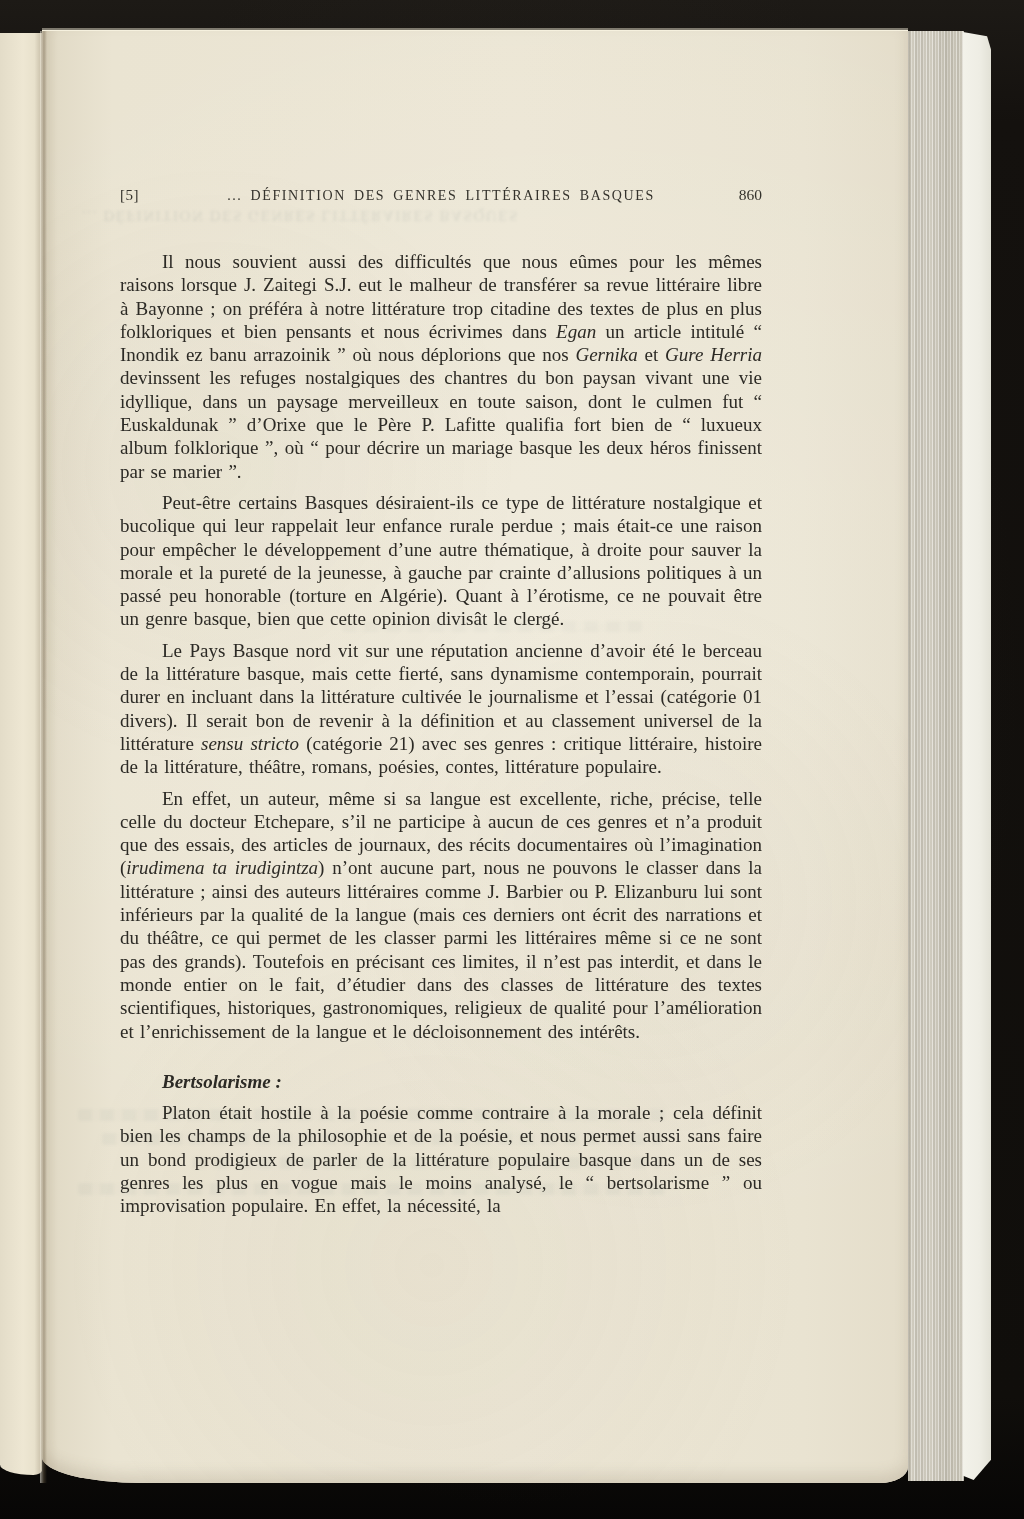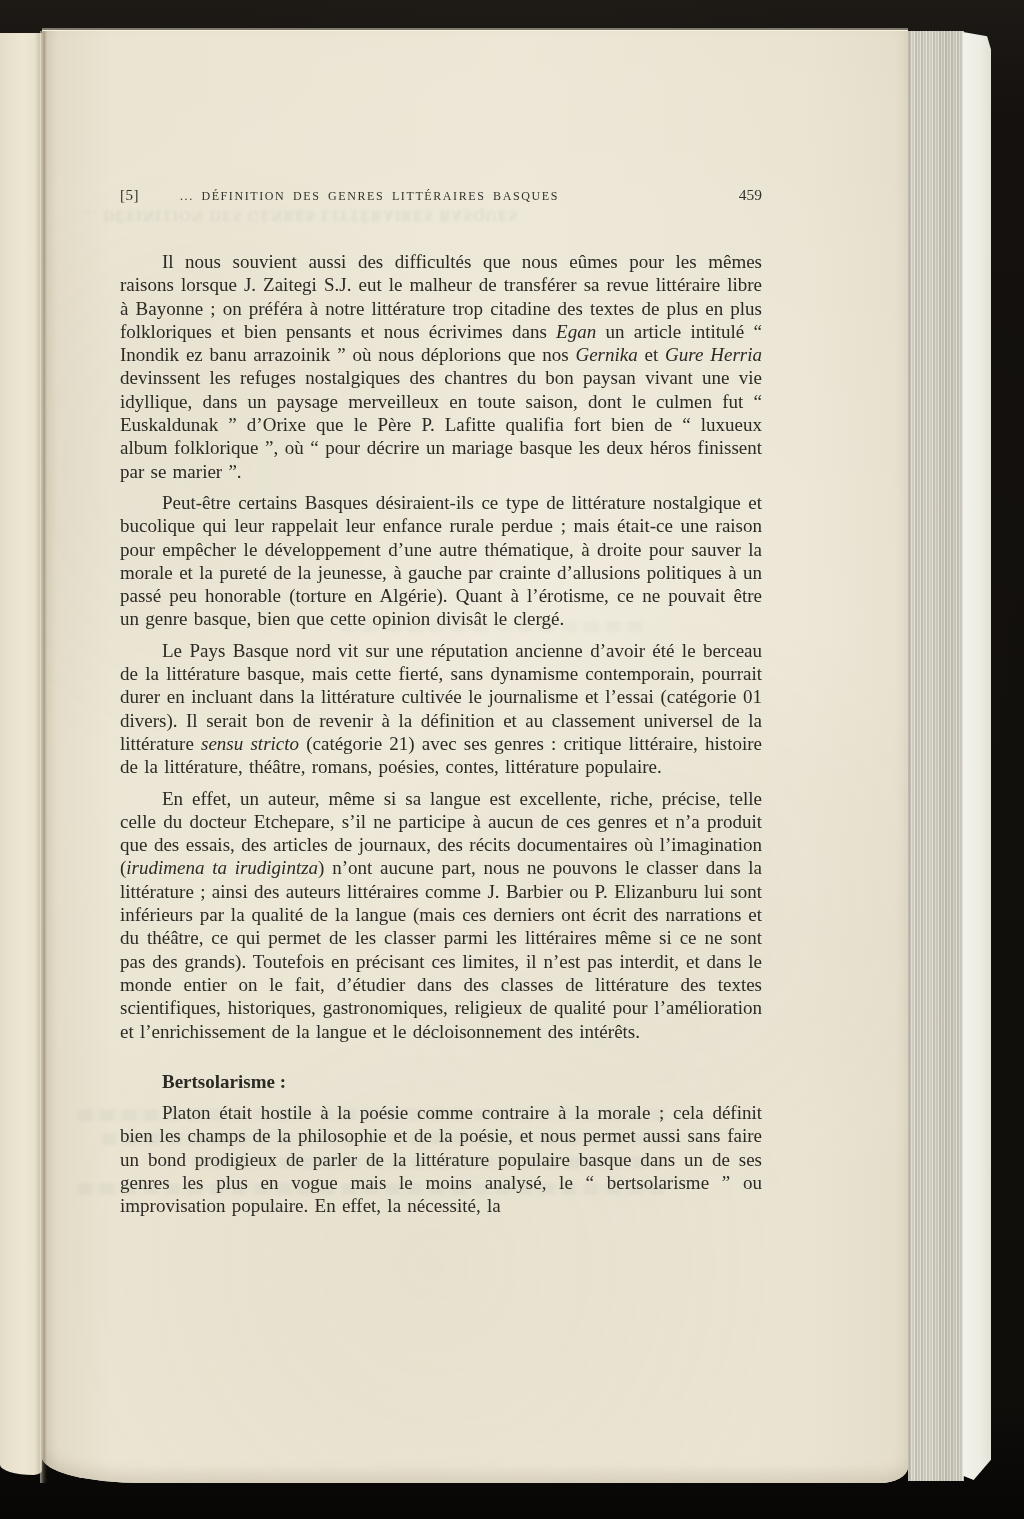--- a/index.html
+++ b/index.html
@@ -73,21 +73,21 @@
     position:absolute; left:78px; top:0; width:642px; height:100%;
     color:#2c2a25;
   }
   .running-header {
     position:absolute; left:0; top:154px; width:100%;
     display:flex; align-items:baseline;
     font-size:16px; line-height:20px; color:#34322c;
   }
   .running-header .folio-left { width:60px; font-size:15px; letter-spacing:0.5px; }
   .running-header .title {
-    flex:1; letter-spacing:1.6px; word-spacing:3px; font-size:12px;
+    flex:1; text-align:center; letter-spacing:1.6px; word-spacing:3px; font-size:14px;
   }
   .running-header .folio-right { width:60px; text-align:right; font-size:15.5px; }
 
   .ghost-title {
     position:absolute; left:40px; top:176px; width:100%；
     width:600px; text-align:center;
     font-size:15px; letter-spacing:1.6px; color:#5c6d72; opacity:0.14;
     filter:blur(1.6px); transform:scaleY(-1);
     pointer-events:none; user-select:none;
   }
@@ -106,20 +106,21 @@
   .text-block p {
     margin:8px 0 3px 0;
     font-size:19px; line-height:23.3px;
     text-align:justify; text-indent:42px;
     word-spacing:1.5px;
   }
   .text-block h3 {
     margin:27px 0 7px 0;
     font-size:19px; line-height:23.3px; font-weight:bold;
     text-indent:42px;
+    font-style:italic;
   }
   .text-block i { font-style:italic; }
 
   
   .page .mottle {
     position:absolute; inset:0; pointer-events:none;
     background:
       radial-gradient(circle at 20% 30%, rgba(160,145,110,0.05), rgba(0,0,0,0) 25%),
       radial-gradient(circle at 70% 60%, rgba(160,145,110,0.05), rgba(0,0,0,0) 30%),
       radial-gradient(circle at 45% 85%, rgba(160,145,110,0.06), rgba(0,0,0,0) 28%);
@@ -141,21 +142,21 @@
     <div class="ghost-stripe gs1"></div>
     <div class="ghost-stripe gs2"></div>
     <div class="ghost-stripe gs3"></div>
     <div class="ghost-stripe gs4"></div>
     <div class="ghost-stripe gs5"></div>
 
     <div class="content">
       <div class="running-header">
         <span class="folio-left">[5]</span>
         <span class="title">... DÉFINITION DES GENRES LITTÉRAIRES BASQUES</span>
-        <span class="folio-right">459</span>
+        <span class="folio-right">860</span>
       </div>
 
       <div class="text-block">
           <p><span>Il nous souvient aussi des difficultés que nous eûmes pour les mêmes raisons lorsque J. Zaitegi S.J. eut le malheur de transférer sa revue littéraire libre à Bayonne ; on préféra à notre littérature trop citadine des textes de plus en plus folkloriques et bien pensants et nous écrivimes dans </span><i>Egan</i><span> un article intitulé “ Inondik ez banu arrazoinik ” où nous déplorions que nos </span><i>Gernika</i><span> et </span><i>Gure Herria</i><span> devinssent les refuges nostalgiques des chantres du bon paysan vivant une vie idyllique, dans un paysage merveilleux en toute saison, dont le culmen fut “ Euskaldunak ” d’Orixe que le Père P. Lafitte qualifia fort bien de “ luxueux album folklorique ”, où “ pour décrire un mariage basque les deux héros finissent par se marier ”.</span></p>
           <p><span>Peut-être certains Basques désiraient-ils ce type de littérature nostalgique et bucolique qui leur rappelait leur enfance rurale perdue ; mais était-ce une raison pour empêcher le développement d’une autre thématique, à droite pour sauver la morale et la pureté de la jeunesse, à gauche par crainte d’allusions politiques à un passé peu honorable (torture en Algérie). Quant à l’érotisme, ce ne pouvait être un genre basque, bien que cette opinion divisât le clergé.</span></p>
           <p><span>Le Pays Basque nord vit sur une réputation ancienne d’avoir été le berceau de la littérature basque, mais cette fierté, sans dynamisme contemporain, pourrait durer en incluant dans la littérature cultivée le journalisme et l’essai (catégorie 01 divers). Il serait bon de revenir à la définition et au classement universel de la littérature </span><i>sensu stricto</i><span> (catégorie 21) avec ses genres : critique littéraire, histoire de la littérature, théâtre, romans, poésies, contes, littérature populaire.</span></p>
           <p><span>En effet, un auteur, même si sa langue est excellente, riche, précise, telle celle du docteur Etchepare, s’il ne participe à aucun de ces genres et n’a produit que des essais, des articles de journaux, des récits documentaires où l’imagination (</span><i>irudimena ta irudigintza</i><span>) n’ont aucune part, nous ne pouvons le classer dans la littérature ; ainsi des auteurs littéraires comme J. Barbier ou P. Elizanburu lui sont inférieurs par la qualité de la langue (mais ces derniers ont écrit des narrations et du théâtre, ce qui permet de les classer parmi les littéraires même si ce ne sont pas des grands). Toutefois en précisant ces limites, il n’est pas interdit, et dans le monde entier on le fait, d’étudier dans des classes de littérature des textes scientifiques, historiques, gastronomiques, religieux de qualité pour l’amélioration et l’enrichissement de la langue et le décloisonnement des intérêts.</span></p>
           <h3><span>Bertsolarisme :</span></h3>
           <p><span>Platon était hostile à la poésie comme contraire à la morale ; cela définit bien les champs de la philosophie et de la poésie, et nous permet aussi sans faire un bond prodigieux de parler de la littérature populaire basque dans un de ses genres les plus en vogue mais le moins analysé, le “ bertsolarisme ” ou improvisation populaire. En effet, la nécessité, la</span></p>
         </div>

